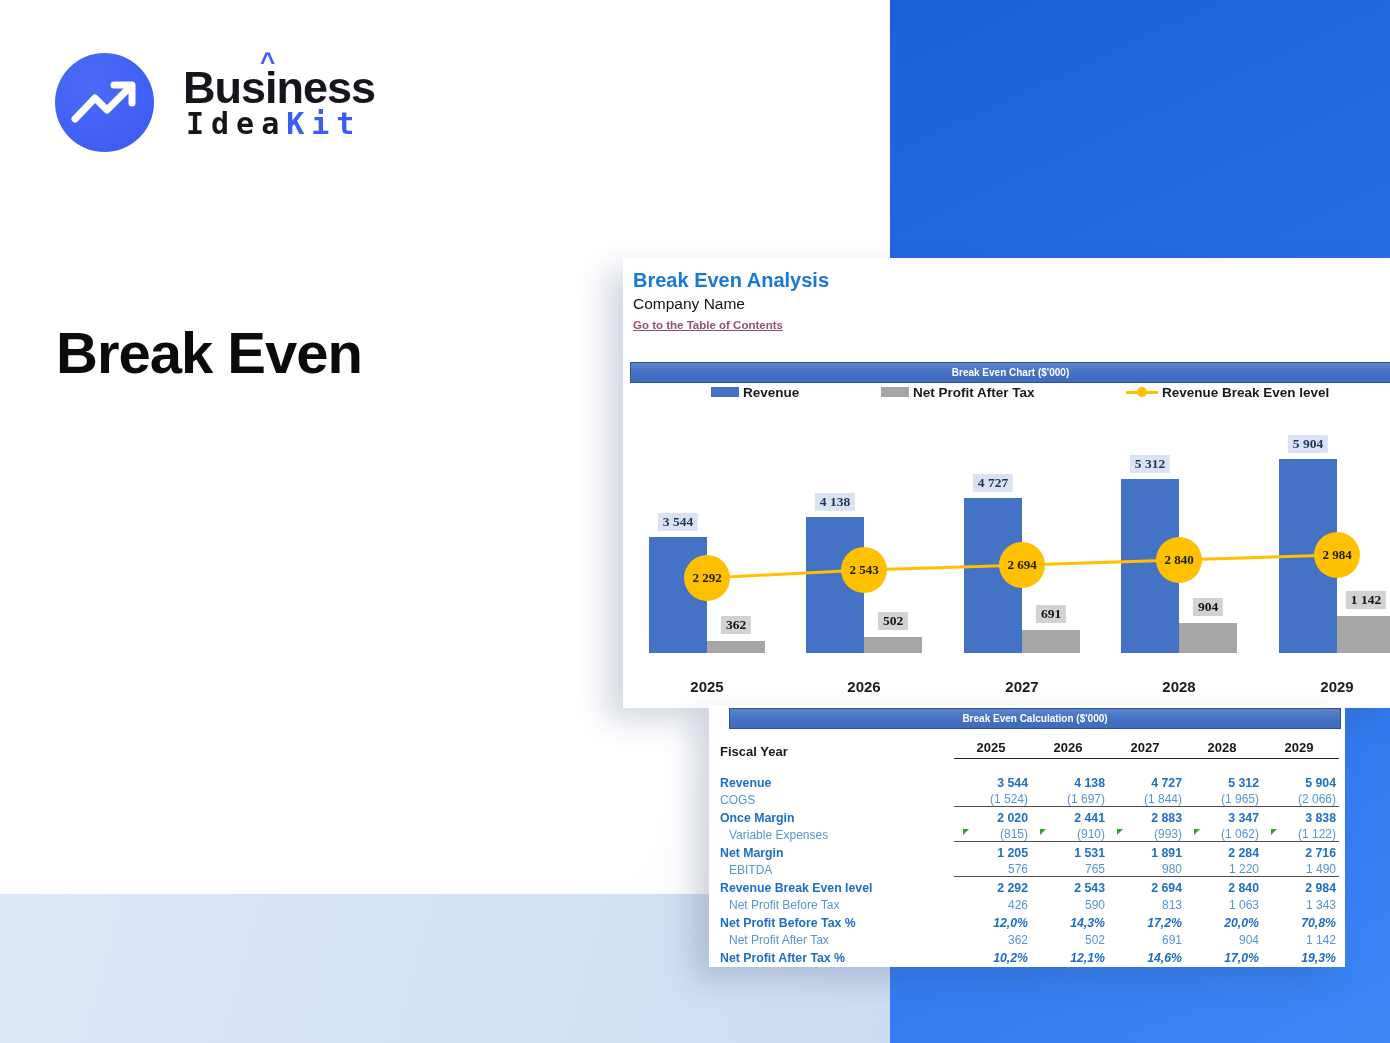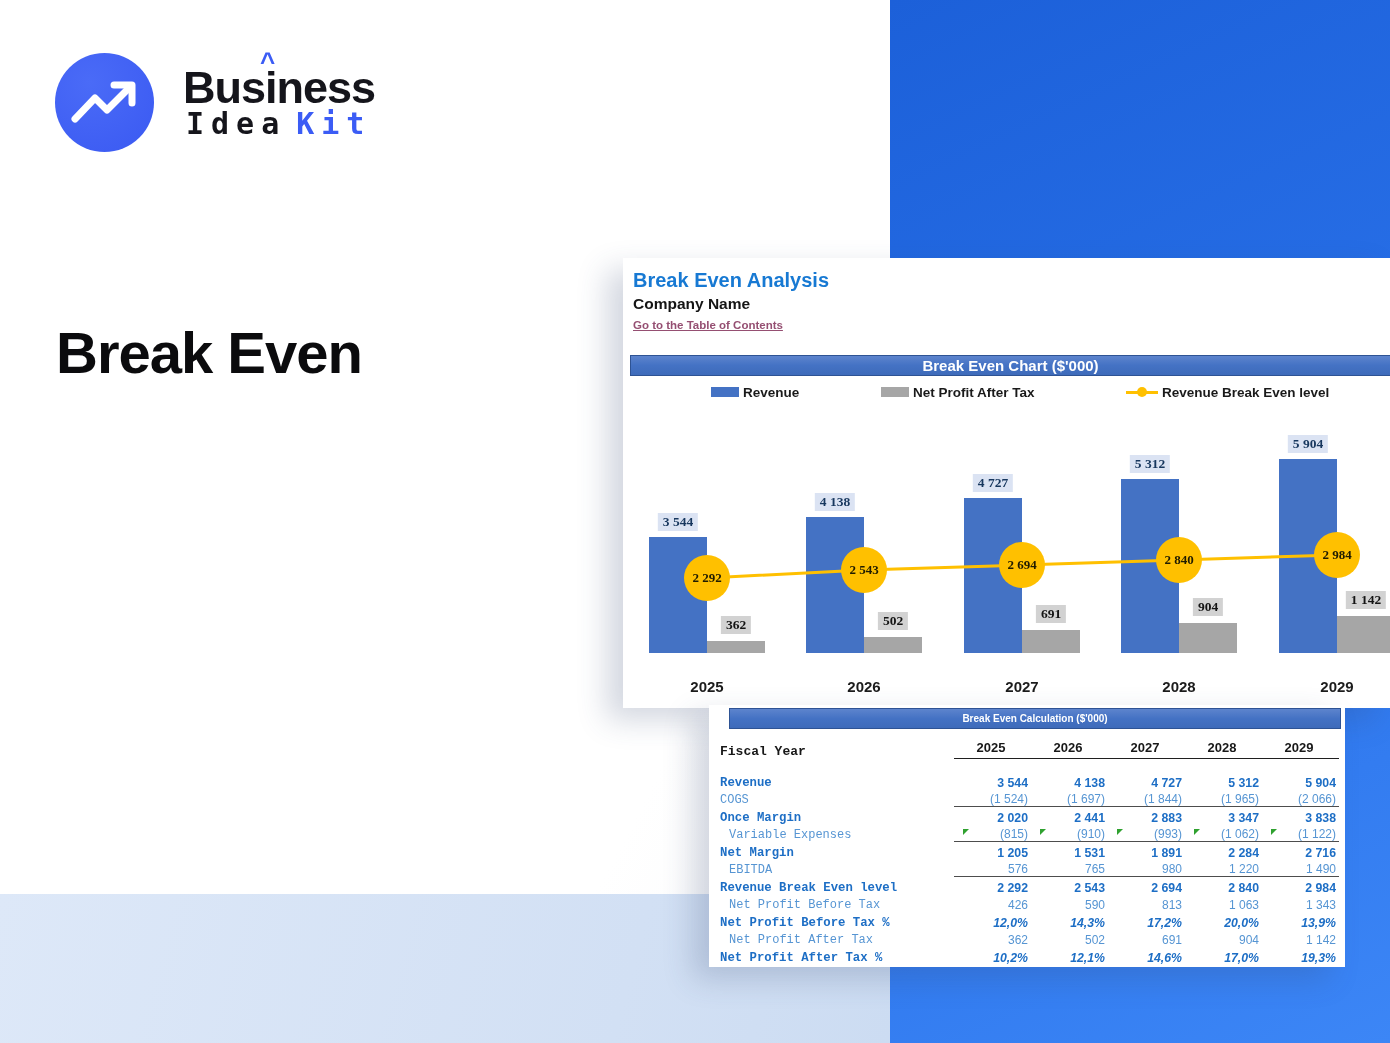--- a/index.html
+++ b/index.html
@@ -16,42 +16,42 @@
 
   
   .logo-circle{left:55px;top:53px;width:99px;height:99px;border-radius:50%;
                background:radial-gradient(circle at 35% 30%,#4a6bf7,#3a59f2);}
   .logo-circle svg{position:absolute;left:0;top:0;}
   .brand-title{left:183px;top:62px;font-size:45px;font-weight:700;letter-spacing:-1px;color:#15151b;white-space:nowrap;}
   .i-wrap{position:relative;display:inline-block;}
   .hat{position:absolute;top:-15px;left:-5px;color:#3b5cf5;font-size:26px;font-weight:700;}
   .brand-sub{left:186px;top:106px;font-family:"DejaVu Sans Mono","Liberation Mono",monospace;
              font-size:30px;font-weight:700;letter-spacing:7px;color:#15151b;white-space:nowrap;}
-  .brand-kit{color:#3b5cf5;margin-left:10px;}
+  .brand-kit{color:#3b5cf5;}
 
   
   .hero-title{left:56px;top:318px;font-size:58px;line-height:1.2;font-weight:700;
               letter-spacing:-1px;color:#0b0b0d;}
   .hero-desc{left:56px;top:496px;width:482px;font-size:26.5px;line-height:1.42;
              font-weight:700;color:#131417;}
 
   
   .card{background:#ffffff;box-shadow:-16px 12px 28px rgba(55,75,115,.22);}
   .chart-card{left:623px;top:258px;width:767px;height:450px;}
   .calc-card{left:709px;top:705px;width:636px;height:262px;}
 
   .sheet-title{left:10px;top:11px;font-size:20px;font-weight:700;color:#1779d3;}
-  .sheet-company{left:10px;top:37px;font-size:15.5px;font-weight:700;color:#141414;}
+  .sheet-company{left:10px;top:37px;font-size:15.5px;font-weight:400;color:#141414;}
   .sheet-link{left:10px;top:61px;font-size:11.5px;font-weight:700;color:#954F72;
               text-decoration:underline;cursor:pointer;}
 
   .banner{background:linear-gradient(180deg,#5d84cd 0%,#4472c4 50%,#3e6bba 100%);
           border:1px solid #2e5394;color:#ffffff;font-weight:700;
           text-align:center;}
-  .chart-banner{left:7px;right:-1px;top:97px;height:19px;font-size:15px;line-height:19px;}
+  .chart-banner{left:7px;right:-1px;top:104px;height:19px;font-size:10px;line-height:19px;}
   .calc-banner{left:20px;right:4px;top:3px;height:19px;font-size:10px;line-height:19px;}
 
   
   .legend-item{top:126px;height:16px;display:flex;align-items:center;
                font-size:13.5px;font-weight:700;color:#1a1a1a;white-space:nowrap;}
   .sw-bar{width:28px;height:10px;margin-right:4px;}
   .sw-line{position:relative;width:32px;height:10px;margin-right:4px;}
   .sw-line .ln{position:absolute;left:0;top:4px;width:32px;height:3px;background:#ffc000;}
   .sw-line .dt{position:absolute;left:11px;top:0;width:10px;height:10px;border-radius:50%;background:#ffc000;}
 
@@ -63,21 +63,21 @@
   .val-gray{background:#d2d2d2;color:#141414;}
   .be-circle{position:absolute;width:46px;height:46px;border-radius:50%;background:#ffc000;
              font-family:"Liberation Serif",serif;font-size:13px;font-weight:700;color:#201c00;
              text-align:center;line-height:46px;white-space:nowrap;}
   .year-label{position:absolute;transform:translateX(-50%);font-size:15px;font-weight:700;color:#1c1c1c;}
 
   
   .t-table{position:absolute;left:6px;right:6px;top:30px;}
   .t-row{display:flex;align-items:flex-end;height:17.5px;font-size:12.3px;}
   .t-head{height:24px;margin-bottom:13px;}
-  .t-label{flex:1;padding-left:5px;white-space:nowrap;font-family:Liberation Mono, monospace;}
+  .t-label{flex:1;padding-left:5px;white-space:nowrap;}
   .t-vals{display:flex;width:385px;}
   .t-cell{position:relative;width:77px;text-align:right;padding-right:3px;box-sizing:border-box;white-space:nowrap;}
   .t-head .t-label{font-size:13px;font-weight:700;color:#181818;}
   .t-head .t-vals{border-bottom:1.5px solid #1f1f1f;}
   .t-head .t-cell{text-align:center;font-size:13px;font-weight:700;color:#181818;padding-bottom:3px;}
   .r-bold .t-label,.r-bold .t-cell{font-weight:700;color:#1d6ec5;}
   .r-light .t-label,.r-light .t-cell{font-weight:400;color:#5695d3;font-size:12px;}
   .r-indent .t-label{padding-left:14px;}
   .r-underline .t-vals{border-bottom:1px solid #4d4d4d;}
   .r-italic .t-cell{font-style:italic;}
@@ -258,21 +258,21 @@
               <div class="t-cell">1 343</div>
             </div>
           </div>
           <div class="t-row r-bold r-italic">
             <div class="t-label">Net Profit Before Tax %</div>
             <div class="t-vals">
               <div class="t-cell">12,0%</div>
               <div class="t-cell">14,3%</div>
               <div class="t-cell">17,2%</div>
               <div class="t-cell">20,0%</div>
-              <div class="t-cell">13,9%</div>
+              <div class="t-cell">70,8%</div>
             </div>
           </div>
           <div class="t-row r-light r-indent">
             <div class="t-label">Net Profit After Tax</div>
             <div class="t-vals">
               <div class="t-cell">362</div>
               <div class="t-cell">502</div>
               <div class="t-cell">691</div>
               <div class="t-cell">904</div>
               <div class="t-cell">1 142</div>

